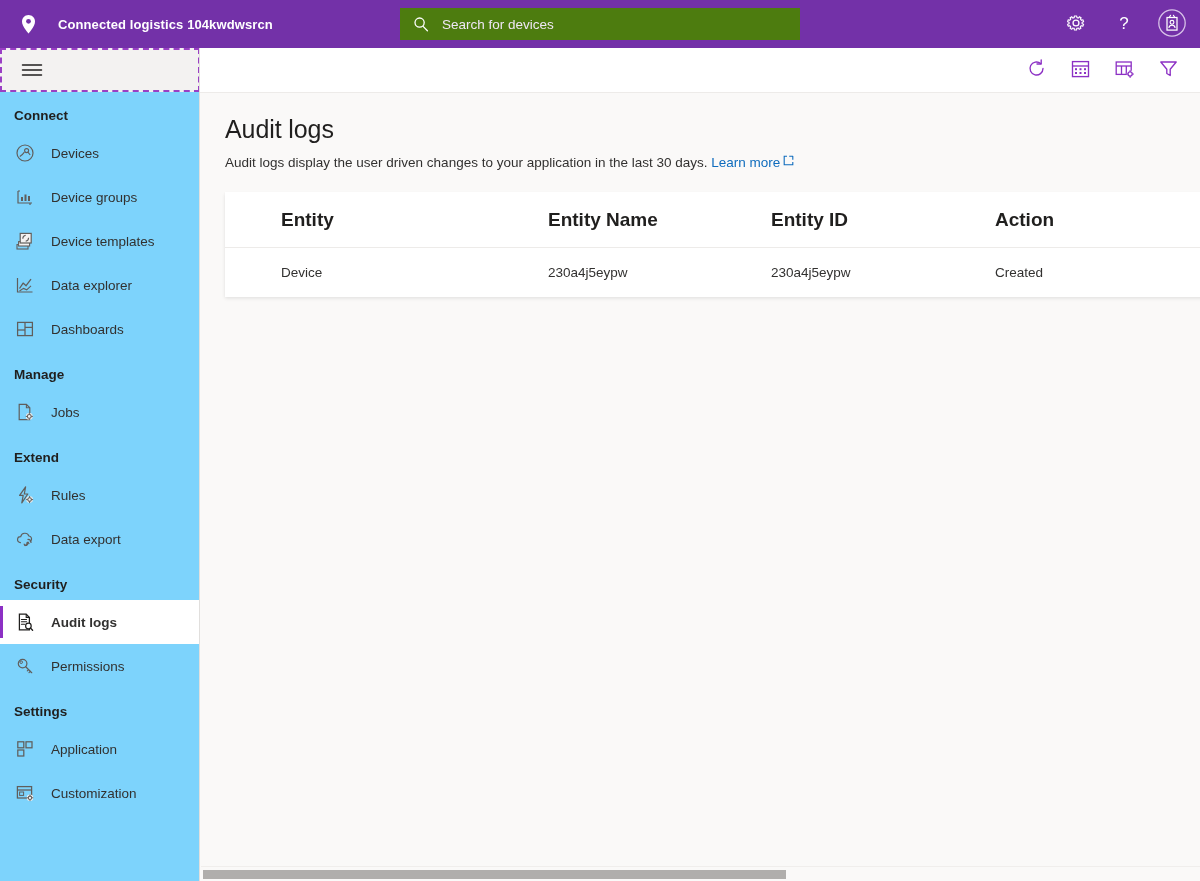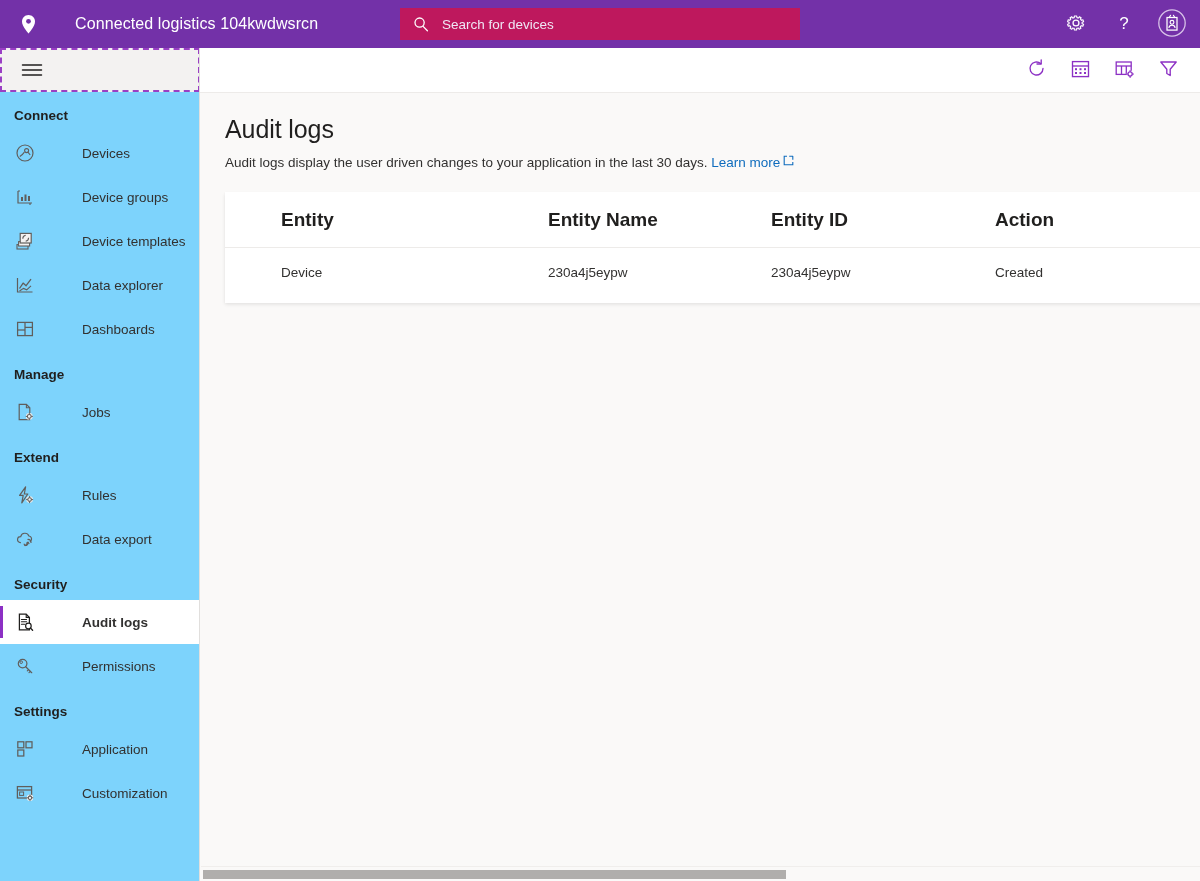--- a/index.html
+++ b/index.html
@@ -17,27 +17,27 @@
   
   .topbar {
     position: absolute; top: 0; left: 0;
     width: 1200px; height: 48px;
     background: #7331a8;
     display: flex; align-items: center;
   }
   .brand { display: flex; align-items: center; height: 48px; padding-left: 14px; }
   .brand-icon { width: 28px; height: 28px; display: flex; align-items: center; justify-content: center; }
   .brand-title {
-    color: #ffffff; font-size: 16px; font-weight: normal;
-    margin-left: 33px; white-space: nowrap; letter-spacing: .1px;
+    color: #ffffff; font-size: 13px; font-weight: bold;
+    margin-left: 16px; white-space: nowrap; letter-spacing: .1px;
   }
   .searchwrap {
     position: absolute; left: 400px; top: 8px;
     width: 400px; height: 32px;
-    background: #be185d;
+    background: #4d7c0f;
     display: flex; align-items: center;
   }
   .search-icon { width: 30px; display: flex; align-items: center; justify-content: center; margin-left: 6px; }
   .search-input {
     flex: 1; height: 30px; border: none; outline: none; background: transparent;
     color: #ffffff; font-size: 13.5px; font-family: "Liberation Sans", sans-serif;
     padding: 0 6px;
   }
   .search-input::placeholder { color: #efe7f5; opacity: 1; }
   .topbar-actions {
@@ -80,21 +80,21 @@
     background: #f3f2f1;
   }
   .hamburger { width: 32px; height: 30px; display:flex; align-items:center; justify-content:center; }
   .nav-section {
     font-size: 13.5px; font-weight: bold; color: #201f1e;
     padding: 16px 0 8px 14px;
   }
   .nav-item {
     display: flex; align-items: center; height: 44px;
     padding-left: 12px; cursor: pointer; position: relative;
-    font-size: 13.5px; color: #323130; gap: 31px;
+    font-size: 13.5px; color: #323130;
   }
   .nav-item .ni-icon {
     width: 26px; height: 24px; display: flex; align-items: center; justify-content: center;
     margin-right: 13px; flex: 0 0 26px;
   }
   .nav-item .ni-label { white-space: nowrap; }
   .nav-item.selected { background: #ffffff; font-weight: bold; }
   .nav-item.selected::before {
     content: ""; position: absolute; left: 0; top: 6px;
     width: 3px; height: 32px; background: #8c30c4;
@@ -124,21 +124,21 @@
     background: #ffffff;
     box-shadow: 0 1.6px 3.6px rgba(0,0,0,.10), 0 .3px .9px rgba(0,0,0,.08);
   }
   table { border-collapse: collapse; width: 100%; table-layout: fixed; }
   th {
     text-align: left; font-size: 19px; font-weight: bold; color: #201f1e;
     padding: 17px 0 16px 0; border-bottom: 1px solid #edebe9;
   }
   td {
     text-align: left; font-size: 13.5px; color: #323130;
-    padding: 17px 0 23px 0;
+    padding: 17px 0 17px 0;
   }
   th.c0, td.c0 { padding-left: 56px; width: 323px; }
   th.c1, td.c1 { width: 223px; }
   th.c2, td.c2 { width: 224px; }
   th.c3, td.c3 { width: 330px; }
 
   
   .hscroll {
     position: absolute; left: 201px; bottom: 0;
     width: 999px; height: 15px;

